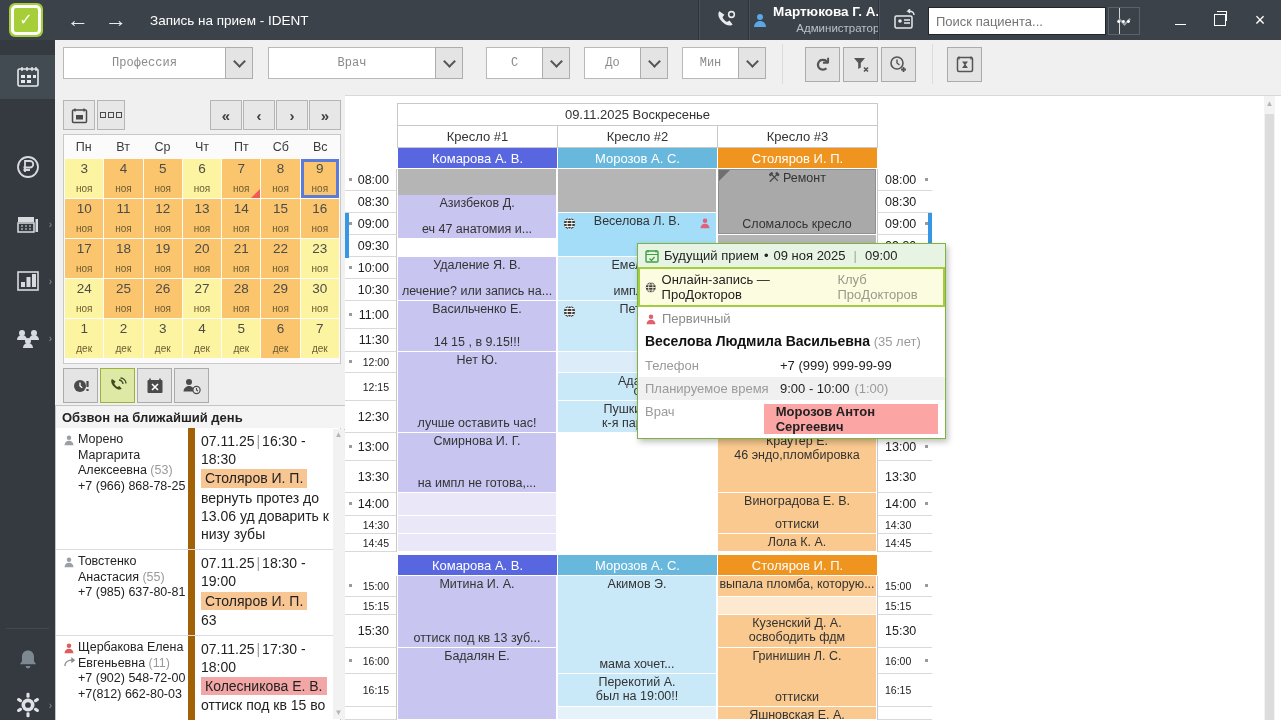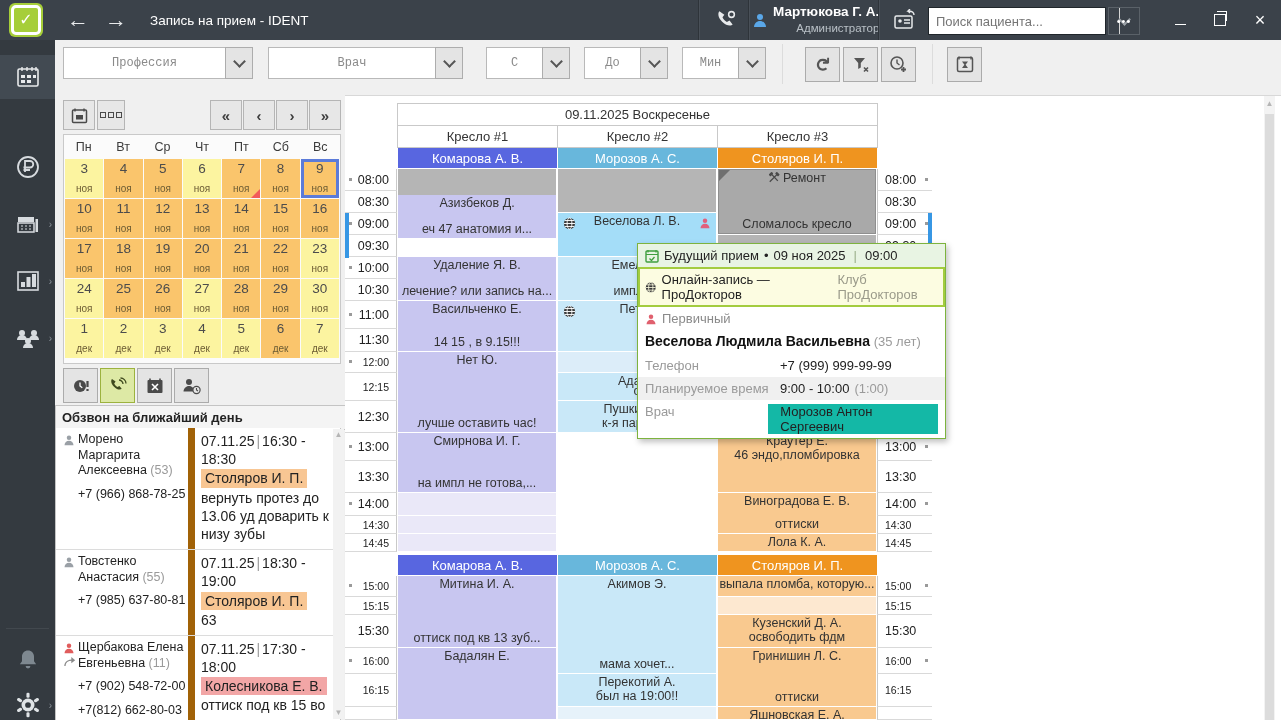--- a/index.html
+++ b/index.html
@@ -61,21 +61,21 @@
   .cp-btn.active{background:#dde9a5;border-color:#9cb23e;}
   .cp-header{position:absolute;left:0px;top:310px;width:283px;height:23px;background:#f4f4f4;border:1px solid #c4c4c4;
              display:flex;align-items:center;font-weight:bold;font-size:13px;color:#222;padding-left:6px;}
   .cp-list{position:absolute;left:0;top:333px;width:284px;height:292px;background:#fff;border:1px solid #c4c4c4;border-top:0;overflow:hidden;}
   .cp-item{display:flex;border-top:1px solid #dcdcdc;}
   .cp-item:first-child{border-top:0;}
   .cp-left{width:126px;padding:4px 2px 6px 4px;display:flex;}
   .cp-icons{width:18px;display:flex;flex-direction:column;align-items:center;gap:2px;padding-top:2px;}
   .cp-namewrap{flex:1;font-size:12.5px;line-height:1.25;}
   .cp-age{color:#9a9a9a;}
-  .cp-phone{font-size:12.5px;margin-top:8px;}
+  .cp-phone{font-size:12.5px;}
   .cp-right{flex:1;border-left:7px solid #a16207;padding:4px 4px 6px 6px;font-size:14px;line-height:1.3;}
   .cp-date .sep{color:#9a9a9a;padding:0 2px;}
   .chip{display:inline-block;padding:0 4px;margin:1px 0;}
   .cp-scroll{position:absolute;right:1px;top:334px;width:11px;height:290px;background:#f2f2f2;}
   .cp-scroll .ar{position:absolute;left:0;width:11px;height:12px;color:#b5b5b5;font-size:8px;text-align:center;line-height:12px;}
   
   .sched{position:absolute;left:345px;top:103px;width:587px;height:617px;}
   .hcell{position:absolute;background:#fff;border:1px solid #c9c9c9;display:flex;align-items:center;justify-content:center;font-size:13px;color:#333;box-sizing:border-box;}
   .band{position:absolute;display:flex;align-items:center;justify-content:center;color:#fff;font-size:13px;box-sizing:border-box;}
   .tcell{position:absolute;background:#fff;border-bottom:1px solid #d9d9d9;box-sizing:border-box;}
@@ -110,21 +110,21 @@
   .pp-online{background:#fcfce1;border:2px solid #a3cc3f;gap:5px;padding:3px 5px;}
   .pp-online .extra{color:#9a9a8a;}
   .pp-status{color:#8a8a8a;gap:5px;}
   .pp-name{padding:3px 7px 5px;}
   .pp-name b{font-size:14px;color:#111;}
   .pp-name .age{color:#9a9a9a;}
   .pp-kv{display:flex;padding:4px 7px;}
   .pp-kv .k{width:135px;color:#9a9a9a;}
   .pp-kv.alt{background:#f0f0f0;}
   .pp-kv .dur{color:#9a9a9a;}
-  .pp-doc{background:#14b8a6;padding:0 12px;}
+  .pp-doc{background:#fca5a5;padding:0 12px;font-weight:bold;}
   .rightscroll{position:absolute;left:1264px;top:96px;width:11px;height:624px;background:#f3f3f3;}
   .rightscroll .thumb{position:absolute;left:1px;top:18px;width:9px;height:606px;background:#dcdcdc;}
   .rightscroll .ar{position:absolute;left:0;top:3px;width:11px;text-align:center;font-size:8px;color:#b5b5b5;}
   svg{display:block;}
 </style>
 </head>
 <body>
 
 <div class="app">
 

